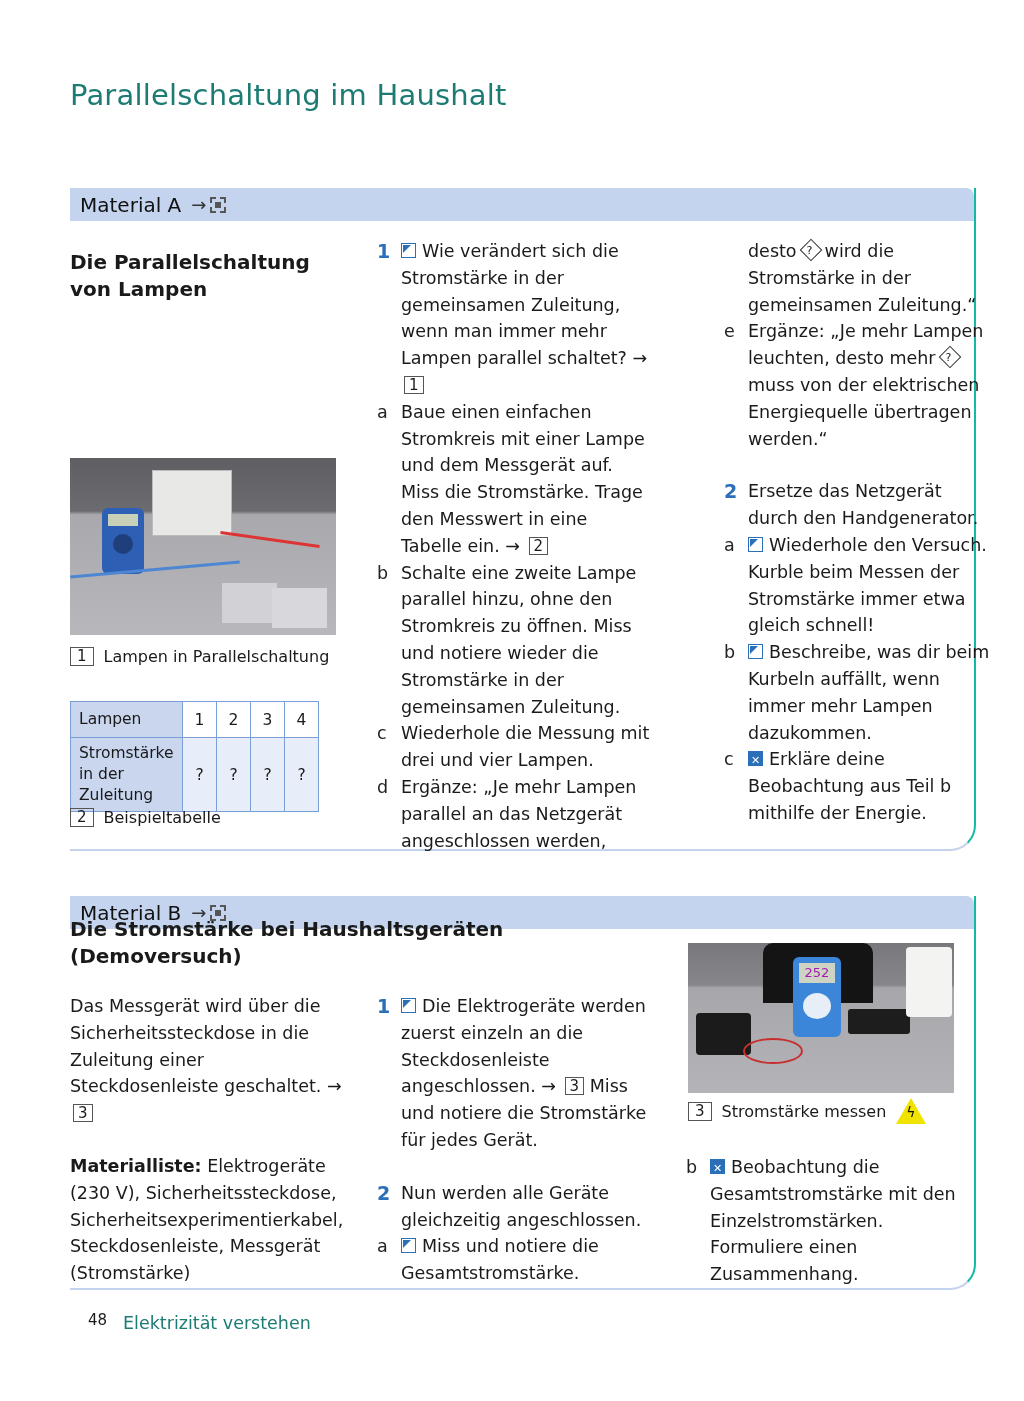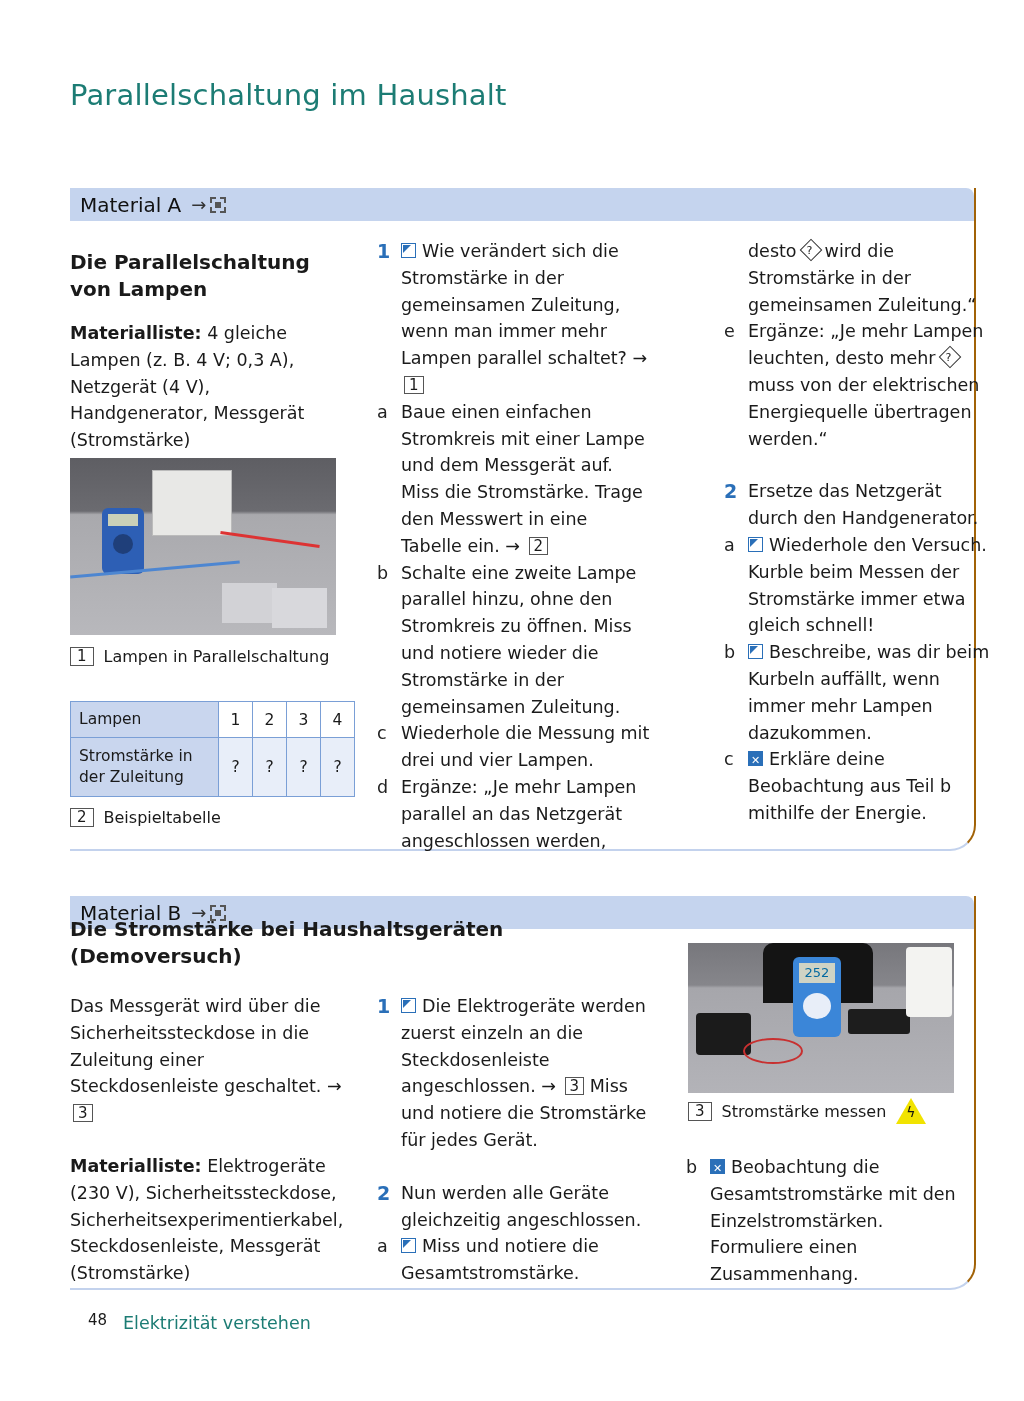--- a/index.html
+++ b/index.html
@@ -1,20 +1,20 @@
 <!DOCTYPE html>
 <html><head>
 <meta charset="utf-8">
 <style>
   * { box-sizing: border-box; margin: 0; padding: 0; }
   html, body { width: 1024px; height: 1401px; background: #ffffff; }
   body { font-family: "DejaVu Sans", sans-serif; color: #1a1a1a; position: relative; overflow: hidden; }
   .page-title { position: absolute; left: 70px; top: 78px; font-size: 29px; color: #1c7c74; font-weight: normal; letter-spacing: 0.2px; }
 
-  .material { position: absolute; left: 70px; width: 906px; border-right: 2px solid #a16207; border-bottom: 2px solid #c3d2ed; border-bottom-right-radius: 26px; }
+  .material { position: absolute; left: 70px; width: 906px; border-right: 2px solid #14b8a6; border-bottom: 2px solid #c3d2ed; border-bottom-right-radius: 26px; }
   .mat-a { top: 188px; height: 663px; }
   .mat-b { top: 888px; height: 394px; margin-top: 8px; }
   .mat-header { height: 33px; background: #c5d4ee; border-top-right-radius: 8px; display: flex; align-items: center; padding-left: 10px; }
   .mat-title { font-size: 20px; color: #111; }
   .mat-arrow { font-size: 18px; margin-left: 10px; color: #333; }
   .media-icon { display: inline-block; width: 16px; height: 16px; border: 2px dashed #555; margin-left: 4px; position: relative; }
   .media-icon::after { content: ""; position: absolute; left: 3px; top: 3px; width: 6px; height: 6px; background: #555; }
 
   .col { position: absolute; font-size: 17.5px; line-height: 26.8px; }
   .h3 { font-size: 20px; font-weight: bold; line-height: 27px; }
@@ -31,21 +31,21 @@
   .diamond { display: inline-block; width: 16px; height: 16px; border: 1.5px solid #333; transform: rotate(45deg); margin: 0 6px; position: relative; vertical-align: -1px; }
   .diamond span { position: absolute; left: 0; top: -4px; width: 100%; transform: rotate(-45deg); font-size: 11px; text-align: center; }
   .gap { height: 26px; }
 
   .photo { position: absolute; background: #9a9a9e; overflow: hidden; }
   .caption { position: absolute; font-size: 16px; display: flex; align-items: center; }
   .cap-num { display: inline-block; border: 1px solid #555; font-size: 15px; line-height: 17px; padding: 0 6px; margin-right: 10px; }
 
   table.bsp { position: absolute; left: 70px; top: 701px; border-collapse: collapse; font-size: 15.5px; }
   table.bsp td { border: 1.5px solid #7a9fd6; height: 36px; text-align: center; width: 34px; }
-  table.bsp td.hd { background: #c9d6ee; text-align: left; padding: 5px 8px; width: 148px; line-height: 21px; }
+  table.bsp td.hd { background: #c9d6ee; text-align: left; padding: 5px 8px; width: 112px; line-height: 21px; }
   table.bsp tr.r2 td { height: 59px; background: #e8eef9; }
   table.bsp tr.r2 td.hd { background: #c9d6ee; }
 
   .warn { display: inline-block; width: 0; height: 0; border-left: 15px solid transparent; border-right: 15px solid transparent; border-bottom: 26px solid #f1e300; margin-left: 10px; position: relative; }
   .warn span { position: absolute; left: -5px; top: 6px; font-size: 14px; color: #111; }
 
   .footer-num { position: absolute; left: 88px; top: 1311px; font-size: 15px; }
   .footer-title { position: absolute; left: 123px; top: 1313px; font-size: 17.5px; color: #1c7c74; }
 </style>
 </head>
@@ -57,24 +57,20 @@
   <div class="mat-header">
     <span class="mat-title">Material A</span>
     <span class="mat-arrow">→</span>
     <span class="media-icon"></span>
   </div>
 </section>
 
 <div class="col" style="left:70px; top:236px; width:260px;margin-top:13px;">
   <div class="h3">Die Parallelschaltung von Lampen</div>
   <div class="gap" style="height:17px"></div>
-  <div>
-    <span class="b">Materialliste:</span>
-    <span>4 gleiche Lampen (z. B. 4 V; 0,3 A), Netzgerät (4 V), Handgenerator, Messgerät (Stromstärke)</span>
-  </div>
 </div>
 
 <div class="photo" style="left:70px; top:458px; width:266px; height:177px; background:linear-gradient(180deg,#5e5e63 0%,#6b6b70 30%,#a9a9ad 32%,#b8b8bc 100%);">
   <div style="position:absolute; left:82px; top:12px; width:80px; height:66px; background:#e8e8e6; border:1px solid #bbb;"></div>
   <div style="position:absolute; left:32px; top:50px; width:42px; height:66px; background:#2d5fb5; border-radius:6px;">
     <div style="position:absolute; left:6px; top:6px; width:30px; height:12px; background:#c9d0b8;"></div>
     <div style="position:absolute; left:11px; top:26px; width:20px; height:20px; border-radius:50%; background:#1f3f7a;"></div>
   </div>
   <div style="position:absolute; left:152px; top:125px; width:55px; height:40px; background:#d2d2d6;"></div>
   <div style="position:absolute; left:202px; top:130px; width:55px; height:40px; background:#d8d8dc;"></div>
@@ -191,21 +187,21 @@
   </div>
   <div class="task">
     <span class="letter">a</span>
     <span class="txt"><span class="chk"></span><span>Miss und notiere die Gesamtstromstärke.</span></span>
   </div>
 </div>
 
 <div class="photo" style="left:688px; top:943px; width:266px; height:150px; background:linear-gradient(180deg,#77777c 0%,#86868b 28%,#a6a6ab 30%,#b3b3b8 100%);">
   <div style="position:absolute; left:75px; top:0; width:110px; height:60px; background:#141414; border-radius:10px 10px 0 0;"></div>
   <div style="position:absolute; left:105px; top:14px; width:48px; height:80px; background:#3b86d8; border-radius:6px;">
-    <div style="position:absolute; left:6px; top:6px; width:36px; height:20px; background:#cfd3c4; font-size:13px; text-align:center; line-height:20px; color:#0369a1;">252</div>
+    <div style="position:absolute; left:6px; top:6px; width:36px; height:20px; background:#cfd3c4; font-size:13px; text-align:center; line-height:20px; color:#a21caf;">252</div>
     <div style="position:absolute; left:10px; top:36px; width:28px; height:26px; border-radius:50%; background:#e8eef8;"></div>
   </div>
   <div style="position:absolute; left:8px; top:70px; width:55px; height:42px; background:#1b1b1b; border-radius:4px;"></div>
   <div style="position:absolute; left:160px; top:66px; width:62px; height:25px; background:#1d1d1d; border-radius:3px;"></div>
   <div style="position:absolute; left:218px; top:4px; width:46px; height:70px; background:#f3f3f1; border-radius:4px;"></div>
   <div style="position:absolute; left:55px; top:95px; width:60px; height:26px; border:2px solid #c83030; border-radius:50%;"></div>
 </div>
 <div class="caption" style="left:688px; top:1098px;">
   <span class="cap-num">3</span>
   <span>Stromstärke messen</span>

